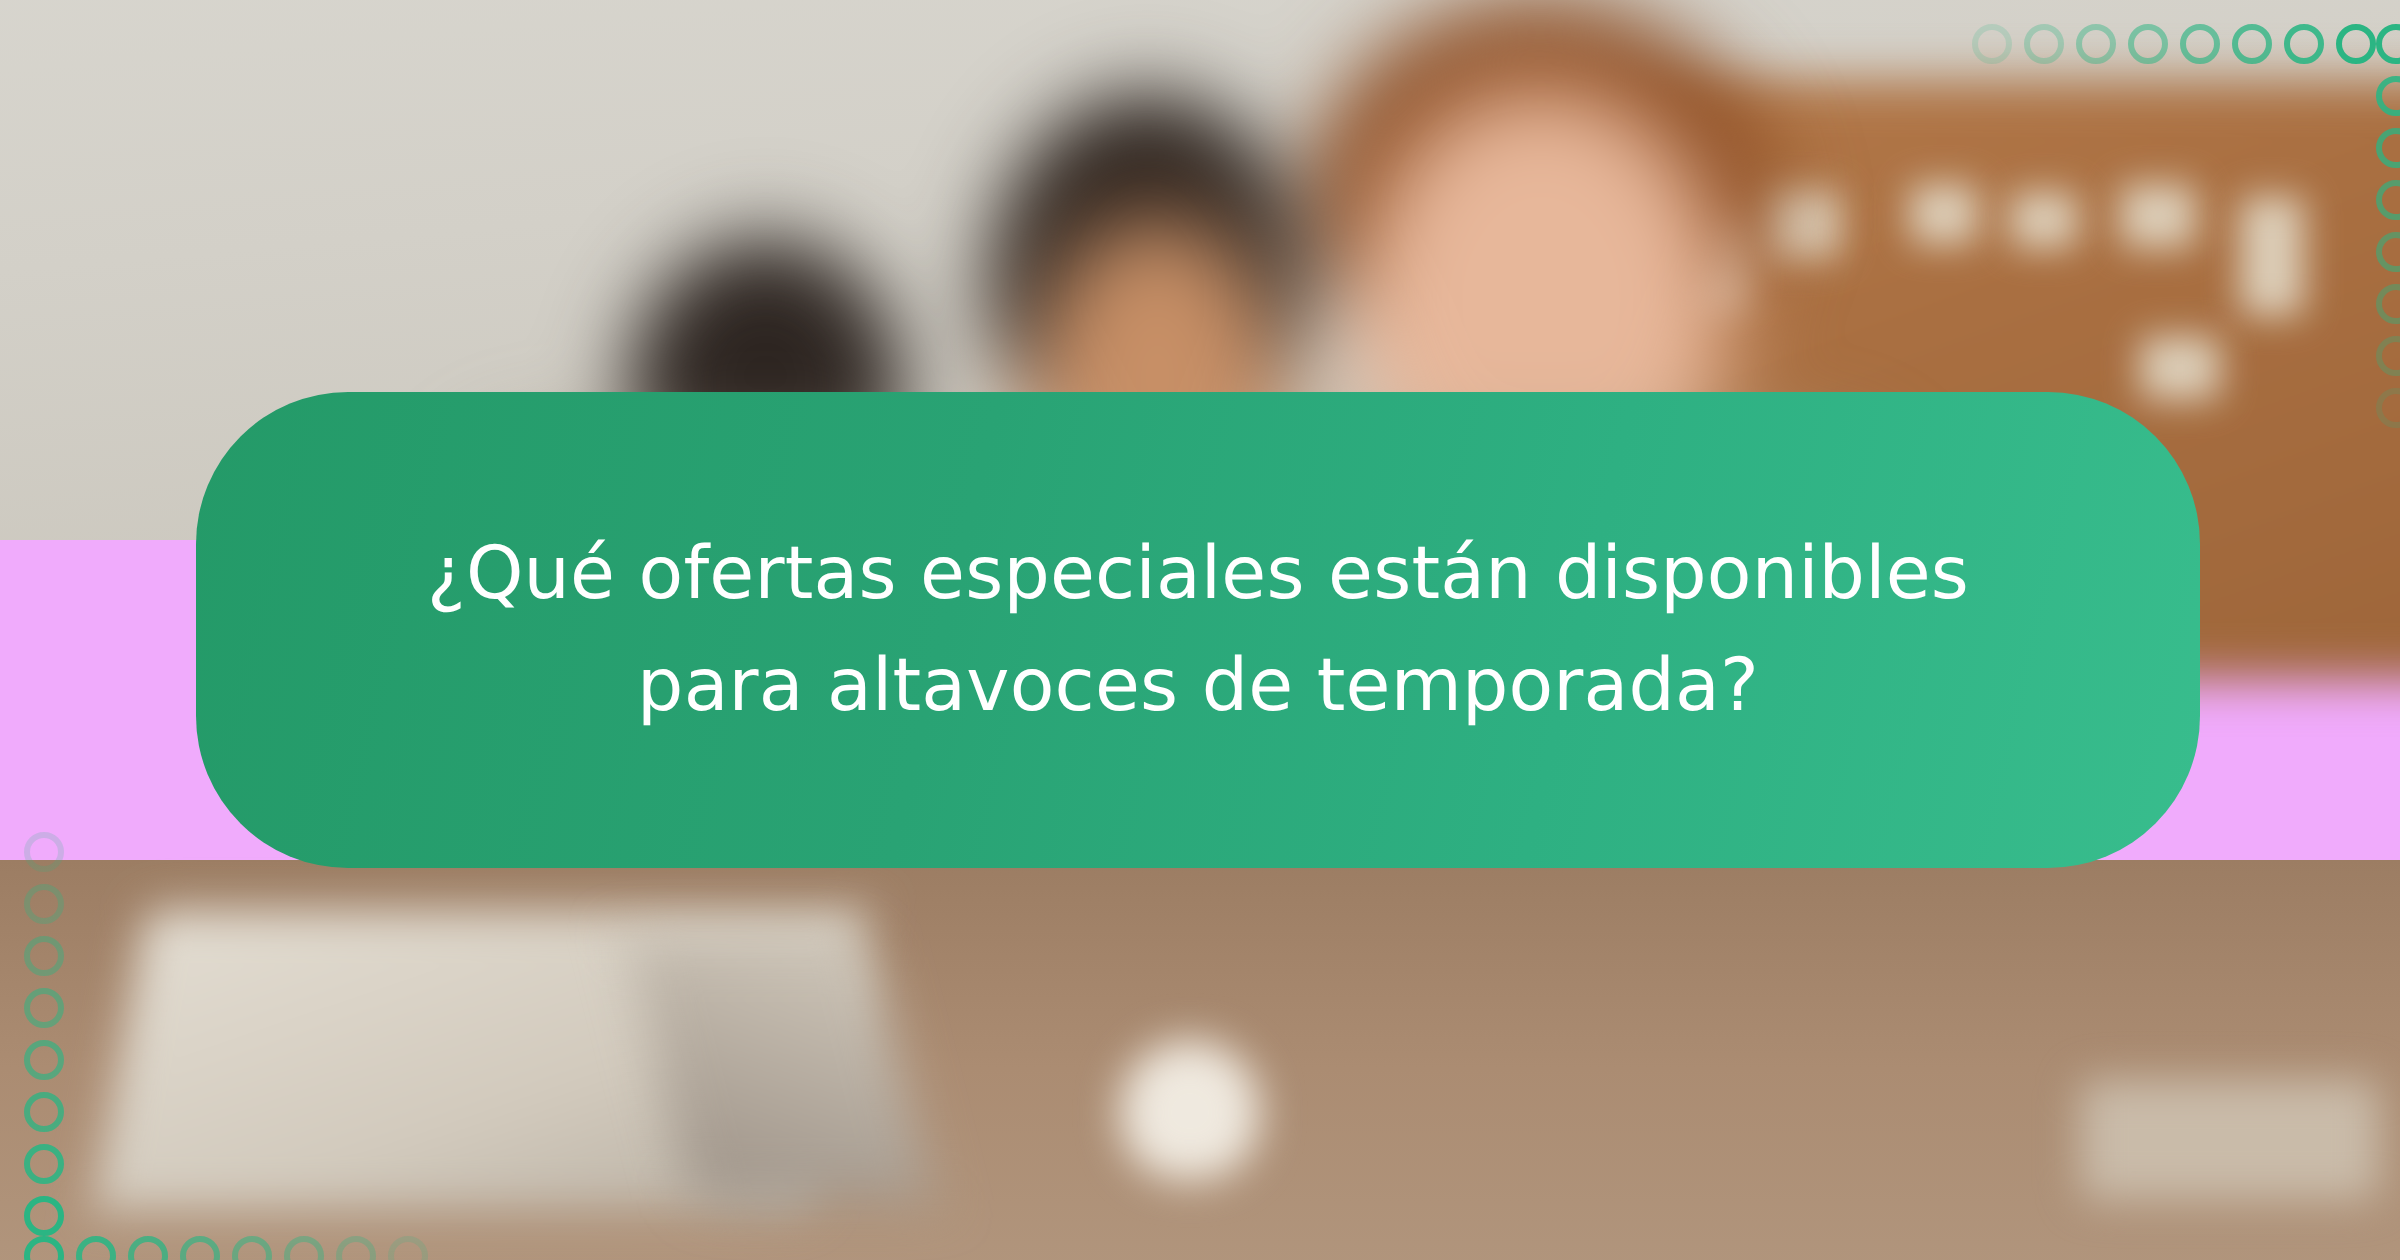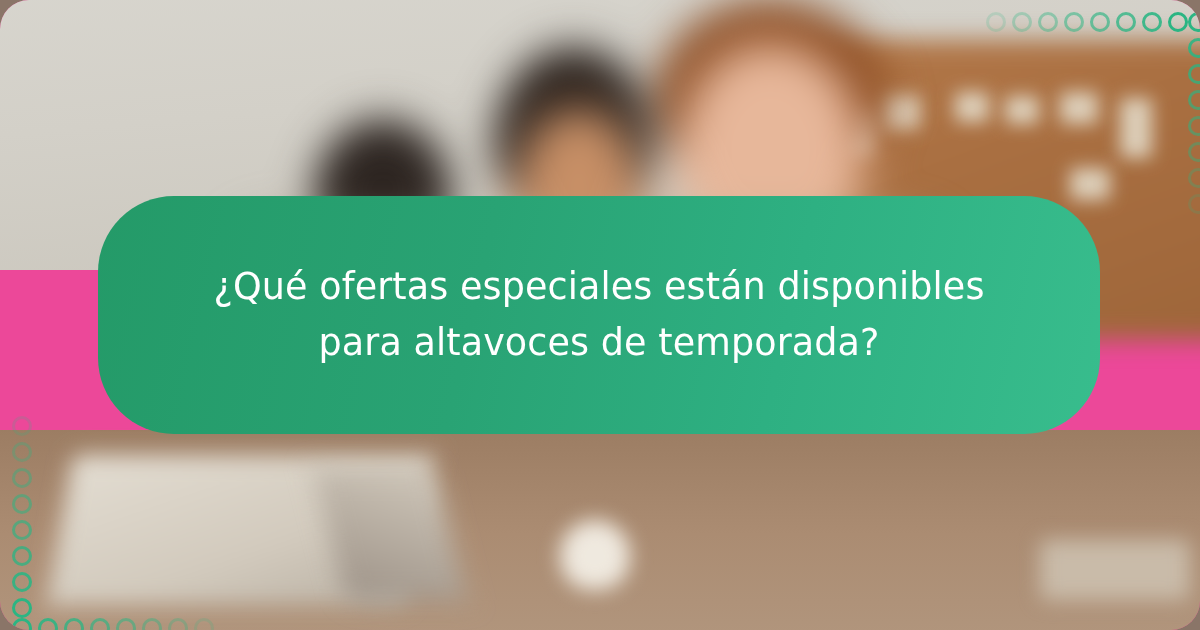--- a/index.html
+++ b/index.html
@@ -4,22 +4,21 @@
 <title>Pregunta</title>
 <style>
   html,body{margin:0;padding:0;}
   body{
     width:1200px;height:630px;overflow:hidden;
     font-family:"DejaVu Sans", sans-serif;
     background:#8a7568;
   }
   #stage{
     position:relative;width:1200px;height:630px;overflow:hidden;
-    background:#ec4899;
-    border-radius:29px;
+    background:#f0abfc;
   }
 
   
   .bg{position:absolute;inset:0;overflow:hidden;}
 
   .bg-wall{
     position:absolute;left:-60px;right:-60px;top:-60px;height:330px;
     background:linear-gradient(175deg,#d9d7d0 0%,#d3d0c8 45%,#c9c5bb 100%);
   }
   .bg-corkboard{

